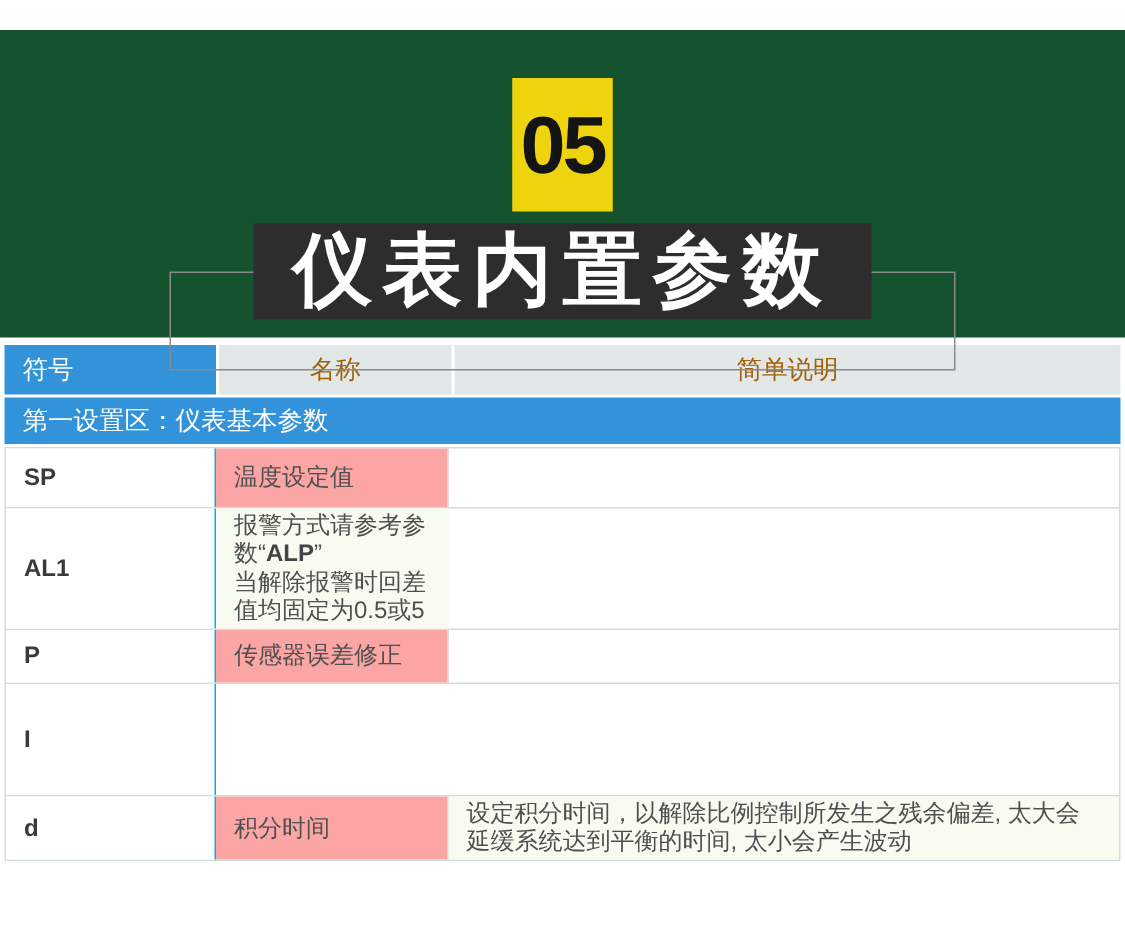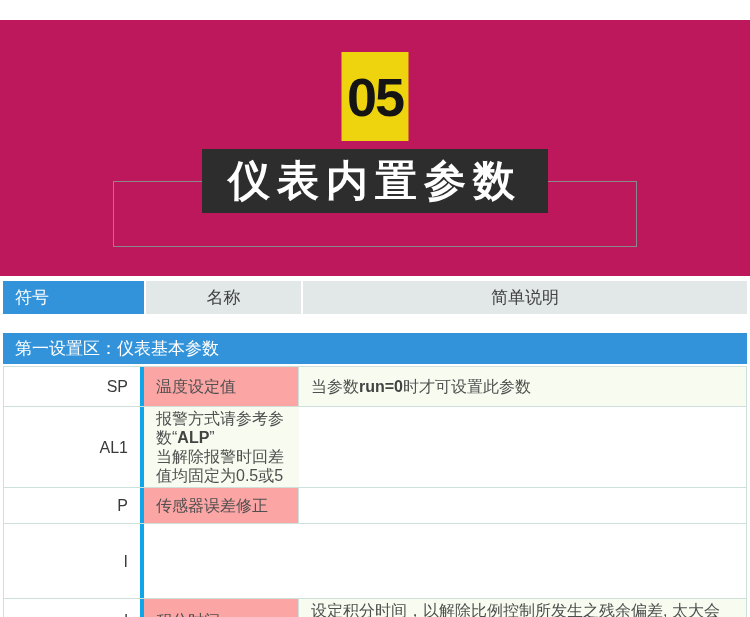--- a/index.html
+++ b/index.html
@@ -3,54 +3,54 @@
 <meta charset="utf-8">
 <style>
   html,body{margin:0;padding:0;}
   body{
     width:750px;height:617px;overflow:hidden;background:#ffffff;
     font-family:"Liberation Sans","DejaVu Sans",sans-serif;
     -webkit-font-smoothing:antialiased;
   }
   .top-strip{height:20px;background:#ffffff;}
   
-  .hero{position:relative;height:256px;background:#be185d;}
+  .hero{position:relative;height:205px;background:#14532d;}
   .badge{
     position:absolute;top:32px;left:50%;transform:translateX(-50%);
     width:67px;height:89px;background:#eed40f;color:#141414;
     display:flex;align-items:center;justify-content:center;
     font-size:54px;font-weight:bold;letter-spacing:-2px;
   }
   .bracket{
     position:absolute;top:161px;left:113px;width:522px;height:64px;
     border:1px solid #8a8a8a;
   }
   .hero-title{
     position:absolute;top:-33px;left:50%;transform:translateX(-50%);
     background:#2d2d2d;padding:0 26px;white-space:nowrap;
-    color:#ffffff;font-size:42px;font-weight:bold;letter-spacing:7px;line-height:64px;
+    color:#ffffff;font-size:53px;font-weight:bold;letter-spacing:7px;line-height:64px;
   }
   
   .table-wrap{margin:5px 3px 0 3px;}
   .thead{display:grid;grid-template-columns:141px 155px 1fr;gap:2px;height:33px;}
   .th{display:flex;align-items:center;font-size:17px;padding:0 12px;text-align:right;}
   .th-symbol{background:#3293da;color:#ffffff;}
-  .th-gray{background:#e2e7e7;color:#404040;justify-content:center;}
+  .th-gray{background:#e2e7e7;color:#a16207;justify-content:center;}
   .section-row{
-    margin-top:19px;height:31px;background:#3293da;color:#ffffff;
+    margin-top:2px;height:31px;background:#3293da;color:#ffffff;
     display:flex;align-items:center;padding:0 12px;font-size:17px;
   }
   .tbody{margin-top:2px;border:1px solid #cde0da;}
   .trow{display:grid;grid-template-columns:140px 155px 1fr;}
   .trow + .trow{border-top:1px solid #cde0da;}
   .td{
     display:flex;flex-direction:column;justify-content:center;
     padding:2px 12px;font-size:16px;line-height:19px;color:#4f4f4f;
   }
-  .td-sym{font-weight:normal;color:#3a3a3a;background:#ffffff;border-right:4px solid #0ea5e9;text-align:right;}
+  .td-sym{font-weight:bold;color:#3a3a3a;background:#ffffff;border-right:1px solid #0ea5e9;}
   .td-name{background:#fca5a5;border-right:1px solid #cde0da;white-space:pre-wrap;}
   .td-desc{background:#f8fcf0;}
   .td b{font-weight:bold;color:#434343;}
   .r0{min-height:39px;} .r1{min-height:42px;} .r2{min-height:32px;}
   .r3{min-height:35px;} .r4{min-height:74px;} .r5{min-height:42px;}
 </style>
 </head>
 <body>
 
 <div class="top-strip"></div>
@@ -74,23 +74,20 @@
 
   <div class="section-row">
     <span>第一设置区：仪表基本参数</span>
   </div>
 
   <div class="tbody">
 
     <div class="trow r0">
       <div class="td td-sym">SP</div>
       <div class="td td-name">温度设定值</div>
-      <div class="td td-desc">
-        <div><span>当参数</span><b>run=0</b><span>时才可设置此参数</span></div>
-      </div>
     </div>
 
     <div class="trow r1">
       <div class="td td-sym">AL1</div>
       <div class="td td-desc">
         <div><span>报警方式请参考参数“</span><b>ALP</b><span>”</span></div>
         <div>当解除报警时回差值均固定为0.5或5</div>
       </div>
     </div>
 

